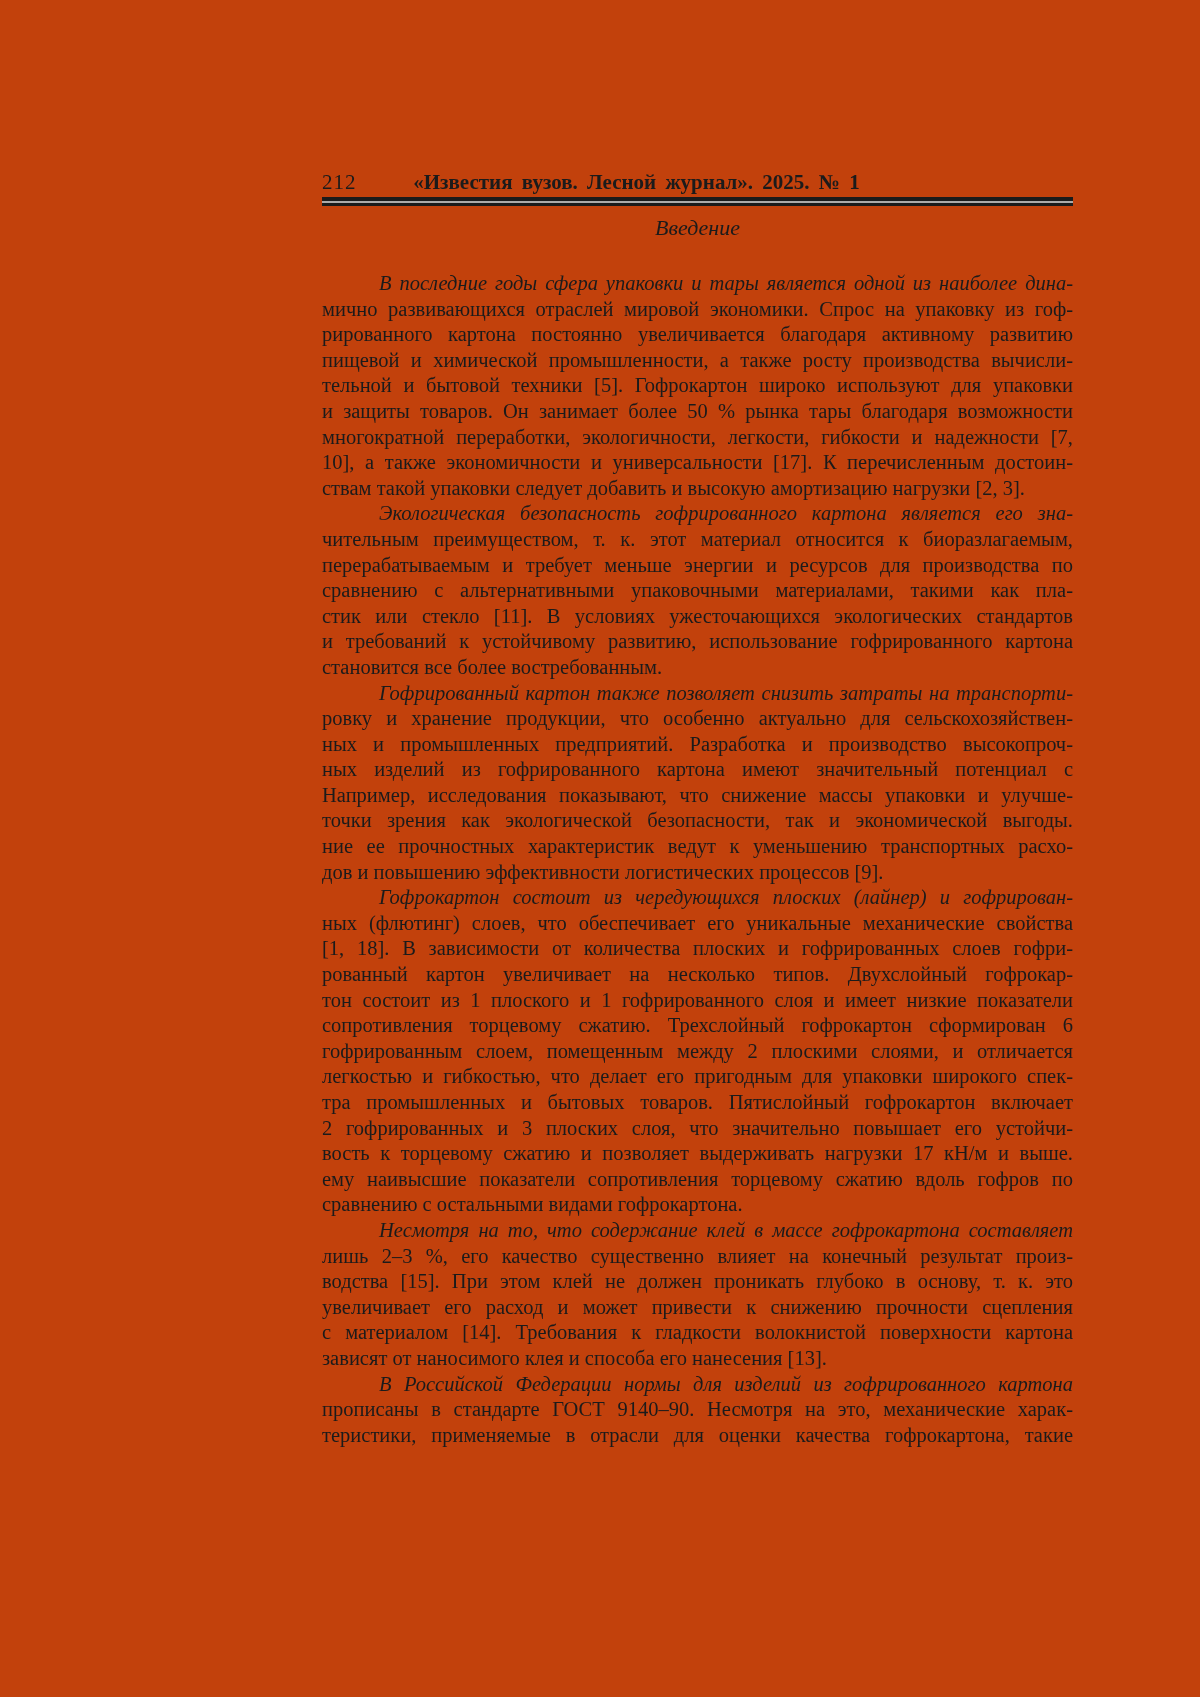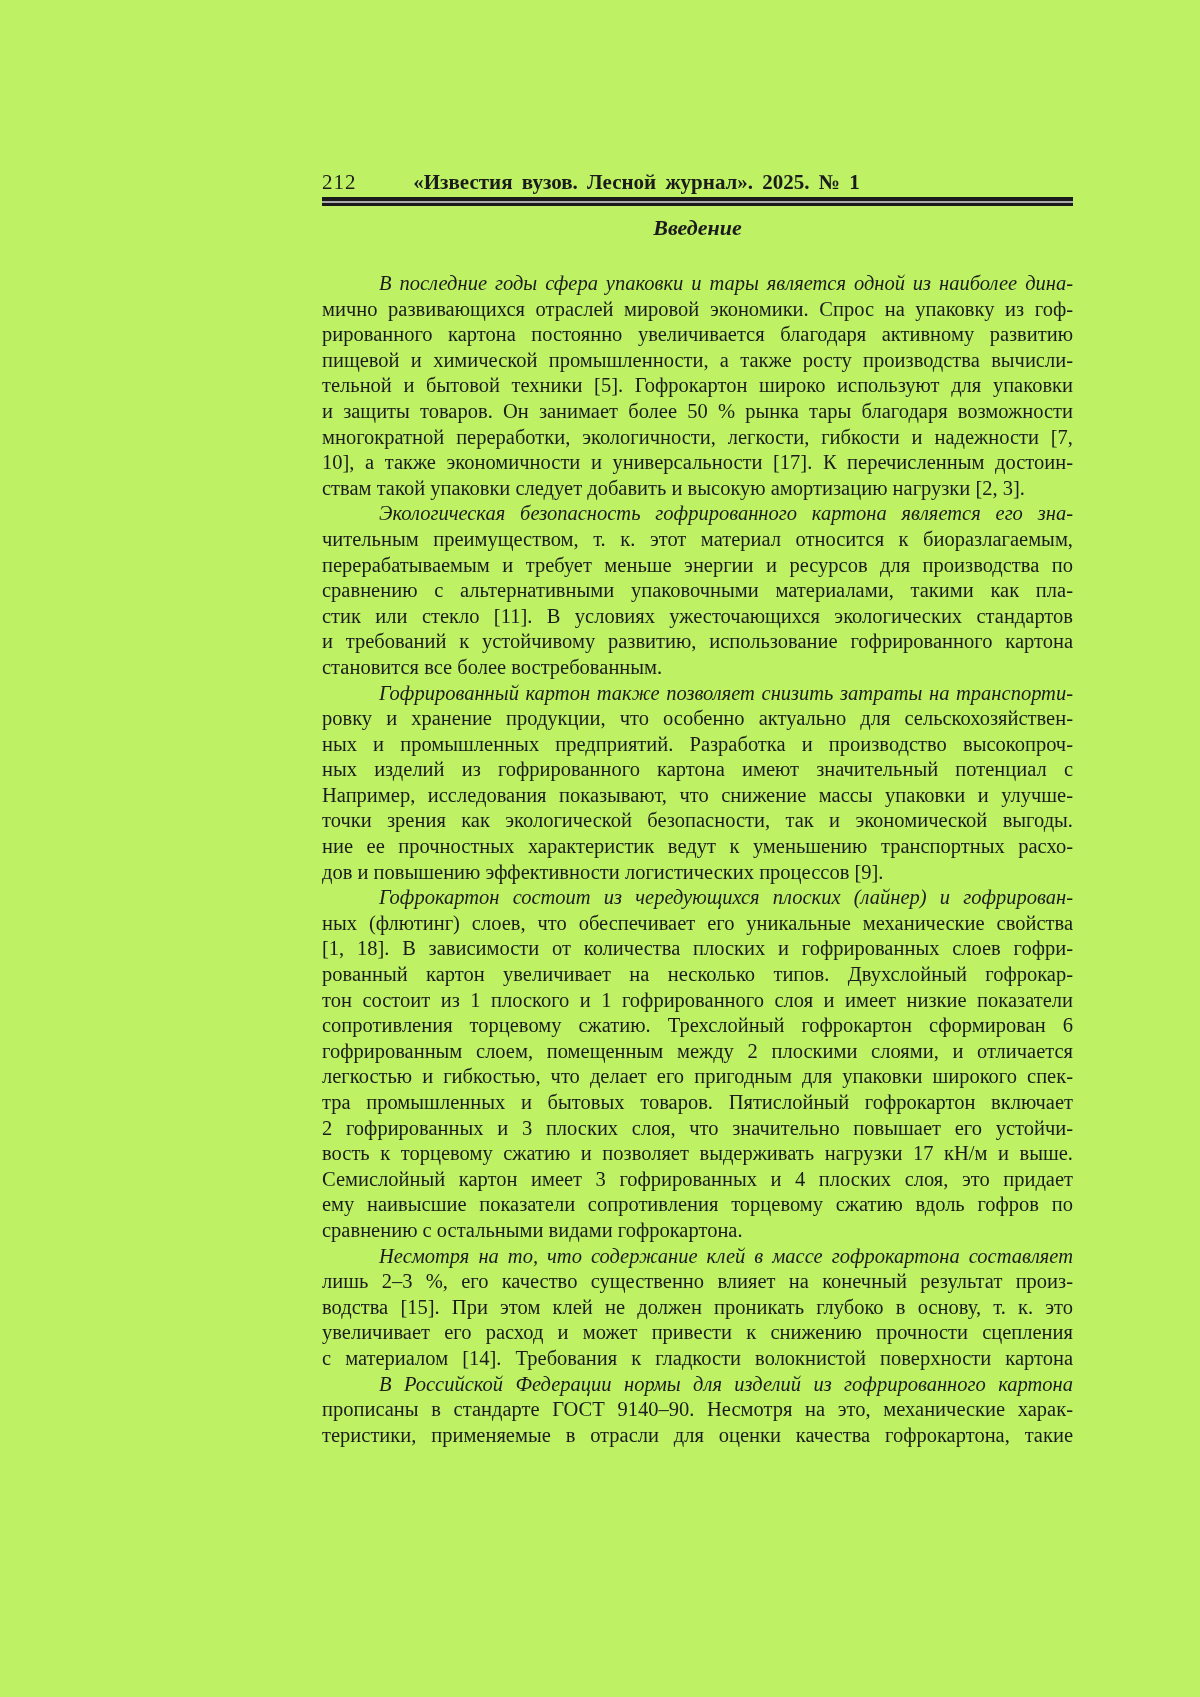--- a/index.html
+++ b/index.html
@@ -1,20 +1,20 @@
 <!DOCTYPE html>
 <html><head>
 <meta charset="utf-8">
 <style>
   html, body { margin: 0; padding: 0; background: #ffffff; }
   .page {
     position: relative;
     width: 1200px;
     height: 1697px;
-    background: #bef264;
+    background: #c2410c;
     font-family: "Liberation Serif", "DejaVu Serif", serif;
     color: #1b1b1b;
     overflow: hidden;
   }
   .content {
     position: absolute;
     left: 322px;
     top: 0;
     width: 751px;
   }
@@ -52,21 +52,21 @@
     border-bottom: 3px solid #1b1b1b;
   }
   .section-heading {
     position: absolute;
     top: 214px;
     left: 0;
     width: 751px;
     margin: 0;
     text-align: center;
     font-style: italic;
-    font-weight: bold;
+    font-weight: normal;
     font-size: 22px;
     line-height: 28px;
   }
   .article-body {
     position: absolute;
     top: 271px;
     left: 0;
     width: 751px;
     font-size: 20.5px;
     line-height: 25.6px;
@@ -122,27 +122,27 @@
         <div class="line">ных (флютинг) слоев, что обеспечивает его уникальные механические свойства</div>
         <div class="line">[1, 18]. В зависимости от количества плоских и гофрированных слоев гофри-</div>
         <div class="line">рованный картон увеличивает на несколько типов. Двухслойный гофрокар-</div>
         <div class="line">тон состоит из 1 плоского и 1 гофрированного слоя и имеет низкие показатели</div>
         <div class="line">сопротивления торцевому сжатию. Трехслойный гофрокартон сформирован 6</div>
         <div class="line">гофрированным слоем, помещенным между 2 плоскими слоями, и отличается</div>
         <div class="line">легкостью и гибкостью, что делает его пригодным для упаковки широкого спек-</div>
         <div class="line">тра промышленных и бытовых товаров. Пятислойный гофрокартон включает</div>
         <div class="line">2 гофрированных и 3 плоских слоя, что значительно повышает его устойчи-</div>
         <div class="line">вость к торцевому сжатию и позволяет выдерживать нагрузки 17 кН/м и выше.</div>
-        <div class="line">Семислойный картон имеет 3 гофрированных и 4 плоских слоя, это придает</div>
         <div class="line">ему наивысшие показатели сопротивления торцевому сжатию вдоль гофров по</div>
         <div class="line para-last">сравнению с остальными видами гофрокартона.</div>
         <div class="line para-first">Несмотря на то, что содержание клей в массе гофрокартона составляет</div>
         <div class="line">лишь 2–3 %, его качество существенно влияет на конечный результат произ-</div>
         <div class="line">водства [15]. При этом клей не должен проникать глубоко в основу, т. к. это</div>
         <div class="line">увеличивает его расход и может привести к снижению прочности сцепления</div>
         <div class="line">с материалом [14]. Требования к гладкости волокнистой поверхности картона</div>
+        <div class="line para-last">зависят от наносимого клея и способа его нанесения [13].</div>
         <div class="line para-first">В Российской Федерации нормы для изделий из гофрированного картона</div>
         <div class="line">прописаны в стандарте ГОСТ 9140–90. Несмотря на это, механические харак-</div>
         <div class="line">теристики, применяемые в отрасли для оценки качества гофрокартона, такие</div>
       </div>
 
   </div>
 </div>
 
 </body></html>

